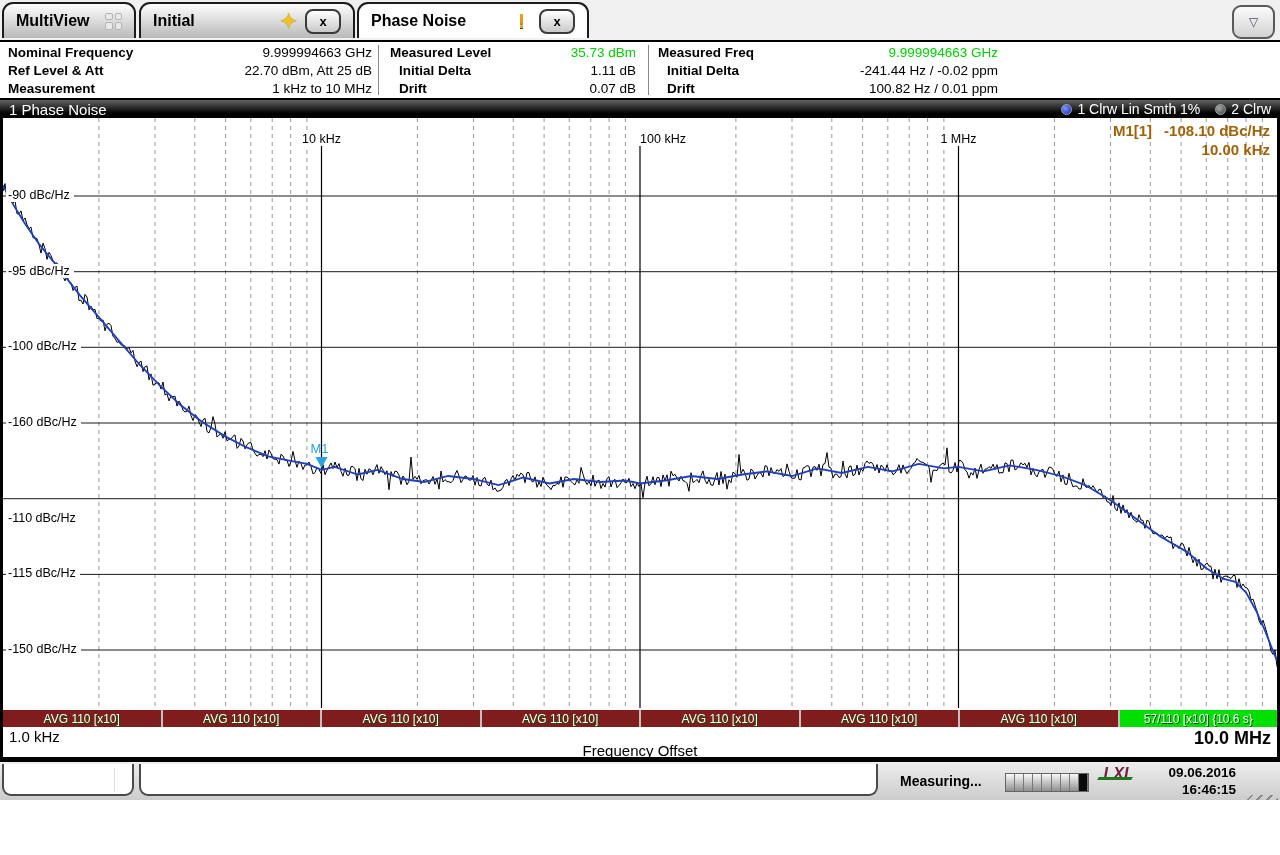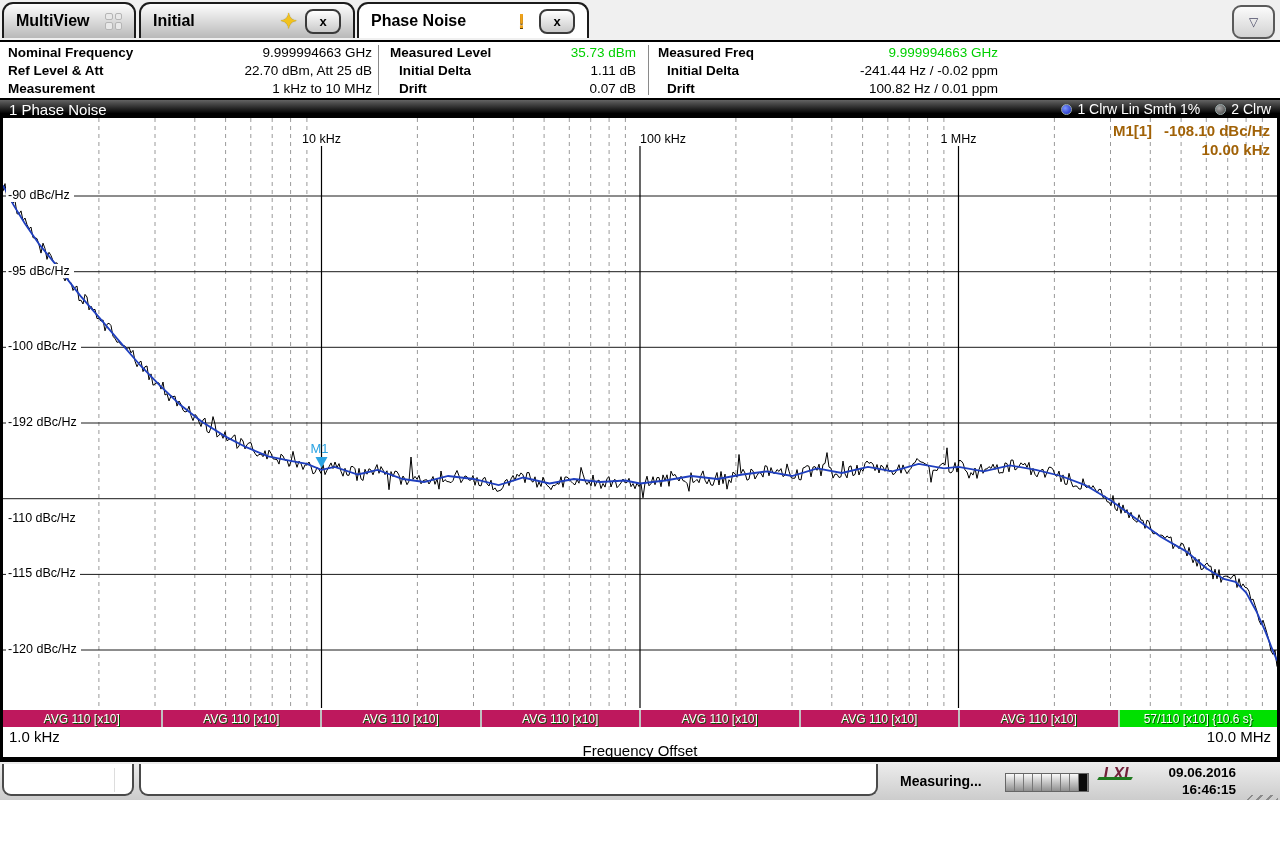--- a/index.html
+++ b/index.html
@@ -57,27 +57,27 @@
   .xtick{position:absolute;top:2px;transform:translateX(-50%);background:#fff;padding:0 4px;
          font-size:12.5px;white-space:nowrap;margin-top:12px;}
   .ytick{position:absolute;left:3px;background:#fff;padding:0 4px 0 2px;font-size:12.5px;white-space:nowrap;}
   .marker-readout{position:absolute;right:7px;top:3px;text-align:right;color:#a16207;
                   font-weight:bold;font-size:15px;line-height:19px;white-space:nowrap;}
   .mr-gap{display:inline-block;width:12px;}
 
   
   .result-bar{position:absolute;left:3px;top:710px;width:1274px;height:17px;background:#c0c0c0;
               display:flex;gap:2px;}
-  .avg-seg{flex:1;background:#be185d;color:#fff;font-size:12px;display:flex;align-items:center;
+  .avg-seg{flex:1;background:#7f1d1d;color:#fff;font-size:12px;display:flex;align-items:center;
            justify-content:center;white-space:nowrap;text-shadow:1px 1px 0 #005800;}
   .avg-seg.running{background:#00e000;}
 
   
   .ax-start{position:absolute;left:9px;top:728px;font-size:15px;}
-  .ax-end{position:absolute;right:9px;top:728px;font-size:15px;}
+  .ax-end{position:absolute;right:9px;top:728px;font-size:18px;font-weight:bold;}
   .ax-title{position:absolute;left:0;top:742px;width:1280px;text-align:center;font-size:15px;}
 
   
   .toolbar{position:absolute;left:0;top:762px;width:1280px;height:38px;
            background:linear-gradient(#ededed,#cccccc);}
   .skeybox{position:absolute;top:2px;height:32px;background:#fff;border:2px solid #4a4a4a;border-top:none;
            border-radius:0 0 9px 9px;box-sizing:border-box;}
   .skeydiv{position:absolute;top:4px;width:1px;height:24px;background:#ddd;}
   .measuring{position:absolute;left:900px;top:11px;font-weight:bold;font-size:14px;}
   .progress{position:absolute;left:1005px;top:11px;width:84px;height:19px;border:1px solid #666;
@@ -237,24 +237,24 @@
     <div class="marker-readout">
       <div><span>M1[1]</span><span class="mr-gap"></span><span>-108.10 dBc/Hz</span></div>
       <div>10.00 kHz</div>
     </div>
   <div class="xtick" style="left: 318.5px;">10 kHz</div>
       <div class="xtick" style="left: 660px;">100 kHz</div>
       <div class="xtick" style="left: 955.5px;">1 MHz</div>
       <div class="ytick" style="top: 70px;">-90 dBc/Hz</div>
       <div class="ytick" style="top: 145.67px;">-95 dBc/Hz</div>
       <div class="ytick" style="top: 221.34px;">-100 dBc/Hz</div>
-      <div class="ytick" style="top: 297.01px;">-192 dBc/Hz</div>
+      <div class="ytick" style="top: 297.01px;">-160 dBc/Hz</div>
       <div class="ytick" style="top: 372.68px; margin-top: 20px;">-110 dBc/Hz</div>
       <div class="ytick" style="top: 448.35px;">-115 dBc/Hz</div>
-      <div class="ytick" style="top: 524.02px;">-120 dBc/Hz</div>
+      <div class="ytick" style="top: 524.02px;">-150 dBc/Hz</div>
     </div>
 
   <div class="result-bar" id="result-bar">
       <div class="avg-seg">AVG 110 [x10]</div>
       <div class="avg-seg">AVG 110 [x10]</div>
       <div class="avg-seg">AVG 110 [x10]</div>
       <div class="avg-seg">AVG 110 [x10]</div>
       <div class="avg-seg">AVG 110 [x10]</div>
       <div class="avg-seg">AVG 110 [x10]</div>
       <div class="avg-seg">AVG 110 [x10]</div>

